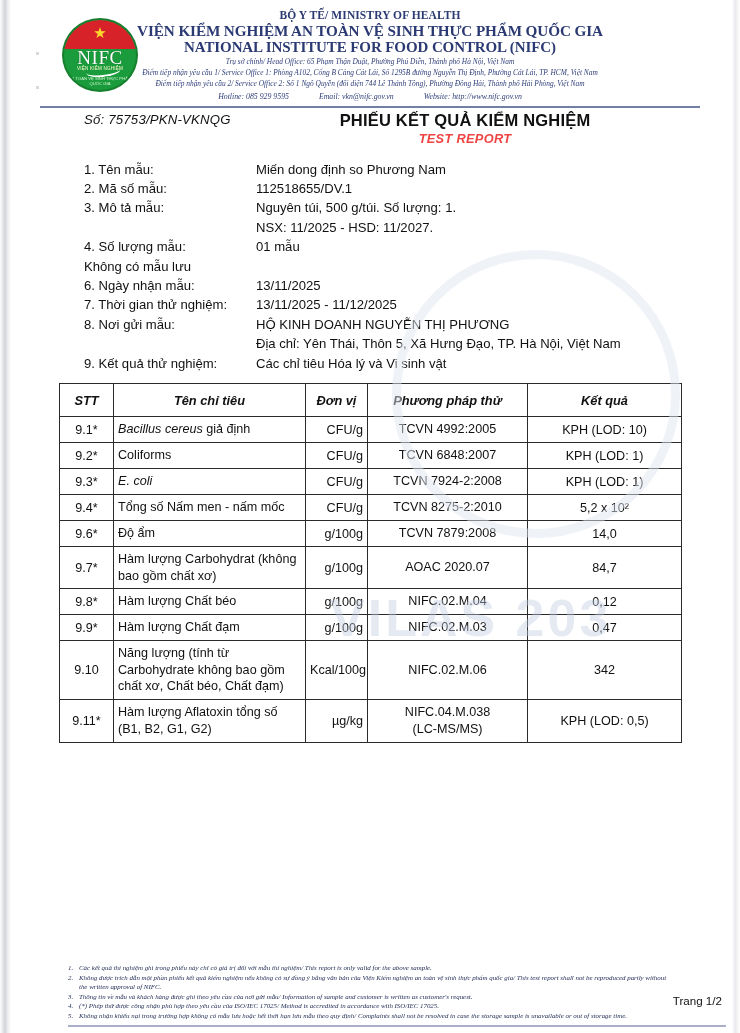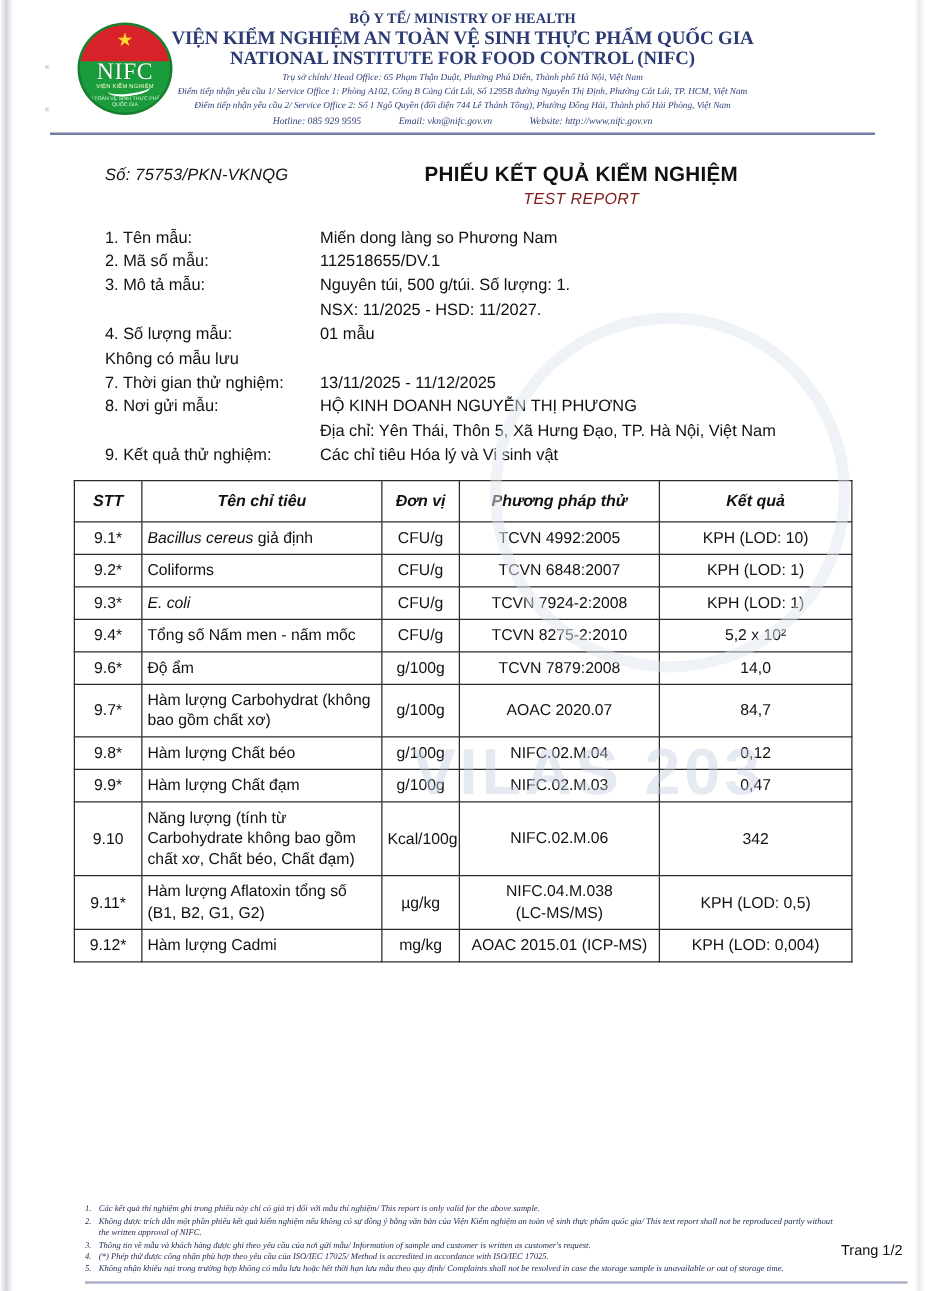--- a/index.html
+++ b/index.html
@@ -155,21 +155,21 @@
   .hdr-rule {
     margin: 3px 26px 0 26px;
     height: 2px;
     background: #5b6794;
     opacity: .85;
   }
 
   
   .title-row {
     position: relative;
-    margin-top: 22px;
+    margin-top: 2px;
     height: 44px;
   }
   .doc-no {
     position: absolute;
     left: 84px;
     top: 2px;
     font-size: 13.2px;
     font-style: italic;
     color: #111;
     letter-spacing: .2px;
@@ -183,23 +183,23 @@
   }
   .doc-title-vn {
     font-size: 16.5px;
     font-weight: bold;
     letter-spacing: .2px;
     color: #111;
     line-height: 20px;
   }
   .doc-title-en {
     font-size: 12.8px;
-    font-weight: normal;
+    font-weight: bold;
     font-style: italic;
-    color: #7f1d1d;
+    color: #ef4444;
     line-height: 17px;
     letter-spacing: .3px;
   }
 
   
   .info {
     margin: 6px 0 0 0;
     padding: 0 0 0 84px;
   }
   .info-row {
@@ -249,21 +249,21 @@
     padding: 3px 2px;
   }
   .col-stt   { width: 54px; }
   .col-name  { width: 192px; }
   .col-unit  { width: 62px; }
   .col-meth  { width: 160px; }
   .col-res   { width: 154px; }
 
   td.c-stt  { text-align: center; white-space: nowrap; }
   td.c-name { text-align: left; padding-left: 7px; line-height: 16.6px; }
-  td.c-unit { text-align: center; white-space: nowrap; }
+  td.c-unit { text-align: right; white-space: nowrap; }
   td.c-meth { text-align: center; line-height: 17px; }
   td.c-res  { text-align: center; white-space: nowrap; margin-top: 24px; }
   td.c-name .it { font-style: italic; }
   .meth-2 { display: block; }
 
   
   .notes {
     position: absolute;
     left: 68px;
     bottom: 12px;
@@ -375,39 +375,43 @@
     <div class="doc-no">Số: 75753/PKN-VKNQG</div>
     <div class="doc-title">
       <div class="doc-title-vn">PHIẾU KẾT QUẢ KIỂM NGHIỆM</div>
       <div class="doc-title-en">TEST REPORT</div>
     </div>
   </div>
 
   <div class="info">
     <div class="info-row">
       <div class="info-label">1. Tên mẫu:</div>
-      <div class="info-value">Miến dong làng so Phương Nam</div>
+      <div class="info-value">Miến dong định so Phương Nam</div>
     </div>
     <div class="info-row">
       <div class="info-label">2. Mã số mẫu:</div>
       <div class="info-value">112518655/DV.1</div>
     </div>
     <div class="info-row">
       <div class="info-label">3. Mô tả mẫu:</div>
       <div class="info-value">
         <span>Nguyên túi, 500 g/túi. Số lượng: 1.</span>
         <span class="line2">NSX: 11/2025 - HSD: 11/2027.</span>
       </div>
     </div>
     <div class="info-row">
       <div class="info-label">4. Số lượng mẫu:</div>
       <div class="info-value">01 mẫu</div>
     </div>
     <div class="info-row">
       <div class="info-value">Không có mẫu lưu</div>
+    </div>
+    <div class="info-row">
+      <div class="info-label">6. Ngày nhận mẫu:</div>
+      <div class="info-value">13/11/2025</div>
     </div>
     <div class="info-row">
       <div class="info-label">7. Thời gian thử nghiệm:</div>
       <div class="info-value">13/11/2025 - 11/12/2025</div>
     </div>
     <div class="info-row">
       <div class="info-label">8. Nơi gửi mẫu:</div>
       <div class="info-value">
         <span>HỘ KINH DOANH NGUYỄN THỊ PHƯƠNG</span>
         <span class="line2">Địa chỉ: Yên Thái, Thôn 5, Xã Hưng Đạo, TP. Hà Nội, Việt Nam</span>
@@ -501,27 +505,20 @@
             <td class="c-meth">NIFC.02.M.06</td>
             <td class="c-res">342</td>
           </tr>
           <tr>
             <td class="c-stt">9.11*</td>
             <td class="c-name">Hàm lượng Aflatoxin tổng số (B1, B2, G1, G2)</td>
             <td class="c-unit">µg/kg</td>
             <td class="c-meth">NIFC.04.M.038<span class="meth-2">(LC-MS/MS)</span></td>
             <td class="c-res">KPH (LOD: 0,5)</td>
           </tr>
-          <tr>
-            <td class="c-stt">9.12*</td>
-            <td class="c-name">Hàm lượng Cadmi</td>
-            <td class="c-unit">mg/kg</td>
-            <td class="c-meth">AOAC 2015.01 (ICP-MS)</td>
-            <td class="c-res">KPH (LOD: 0,004)</td>
-          </tr>
         </tbody>
     </table>
   </div>
 
   <div class="notes">
     <div class="note">
       <div class="note-num">1.</div>
       <div class="note-txt">Các kết quả thí nghiệm ghi trong phiếu này chỉ có giá trị đối với mẫu thí nghiệm/ This report is only valid for the above sample.</div>
     </div>
     <div class="note">

